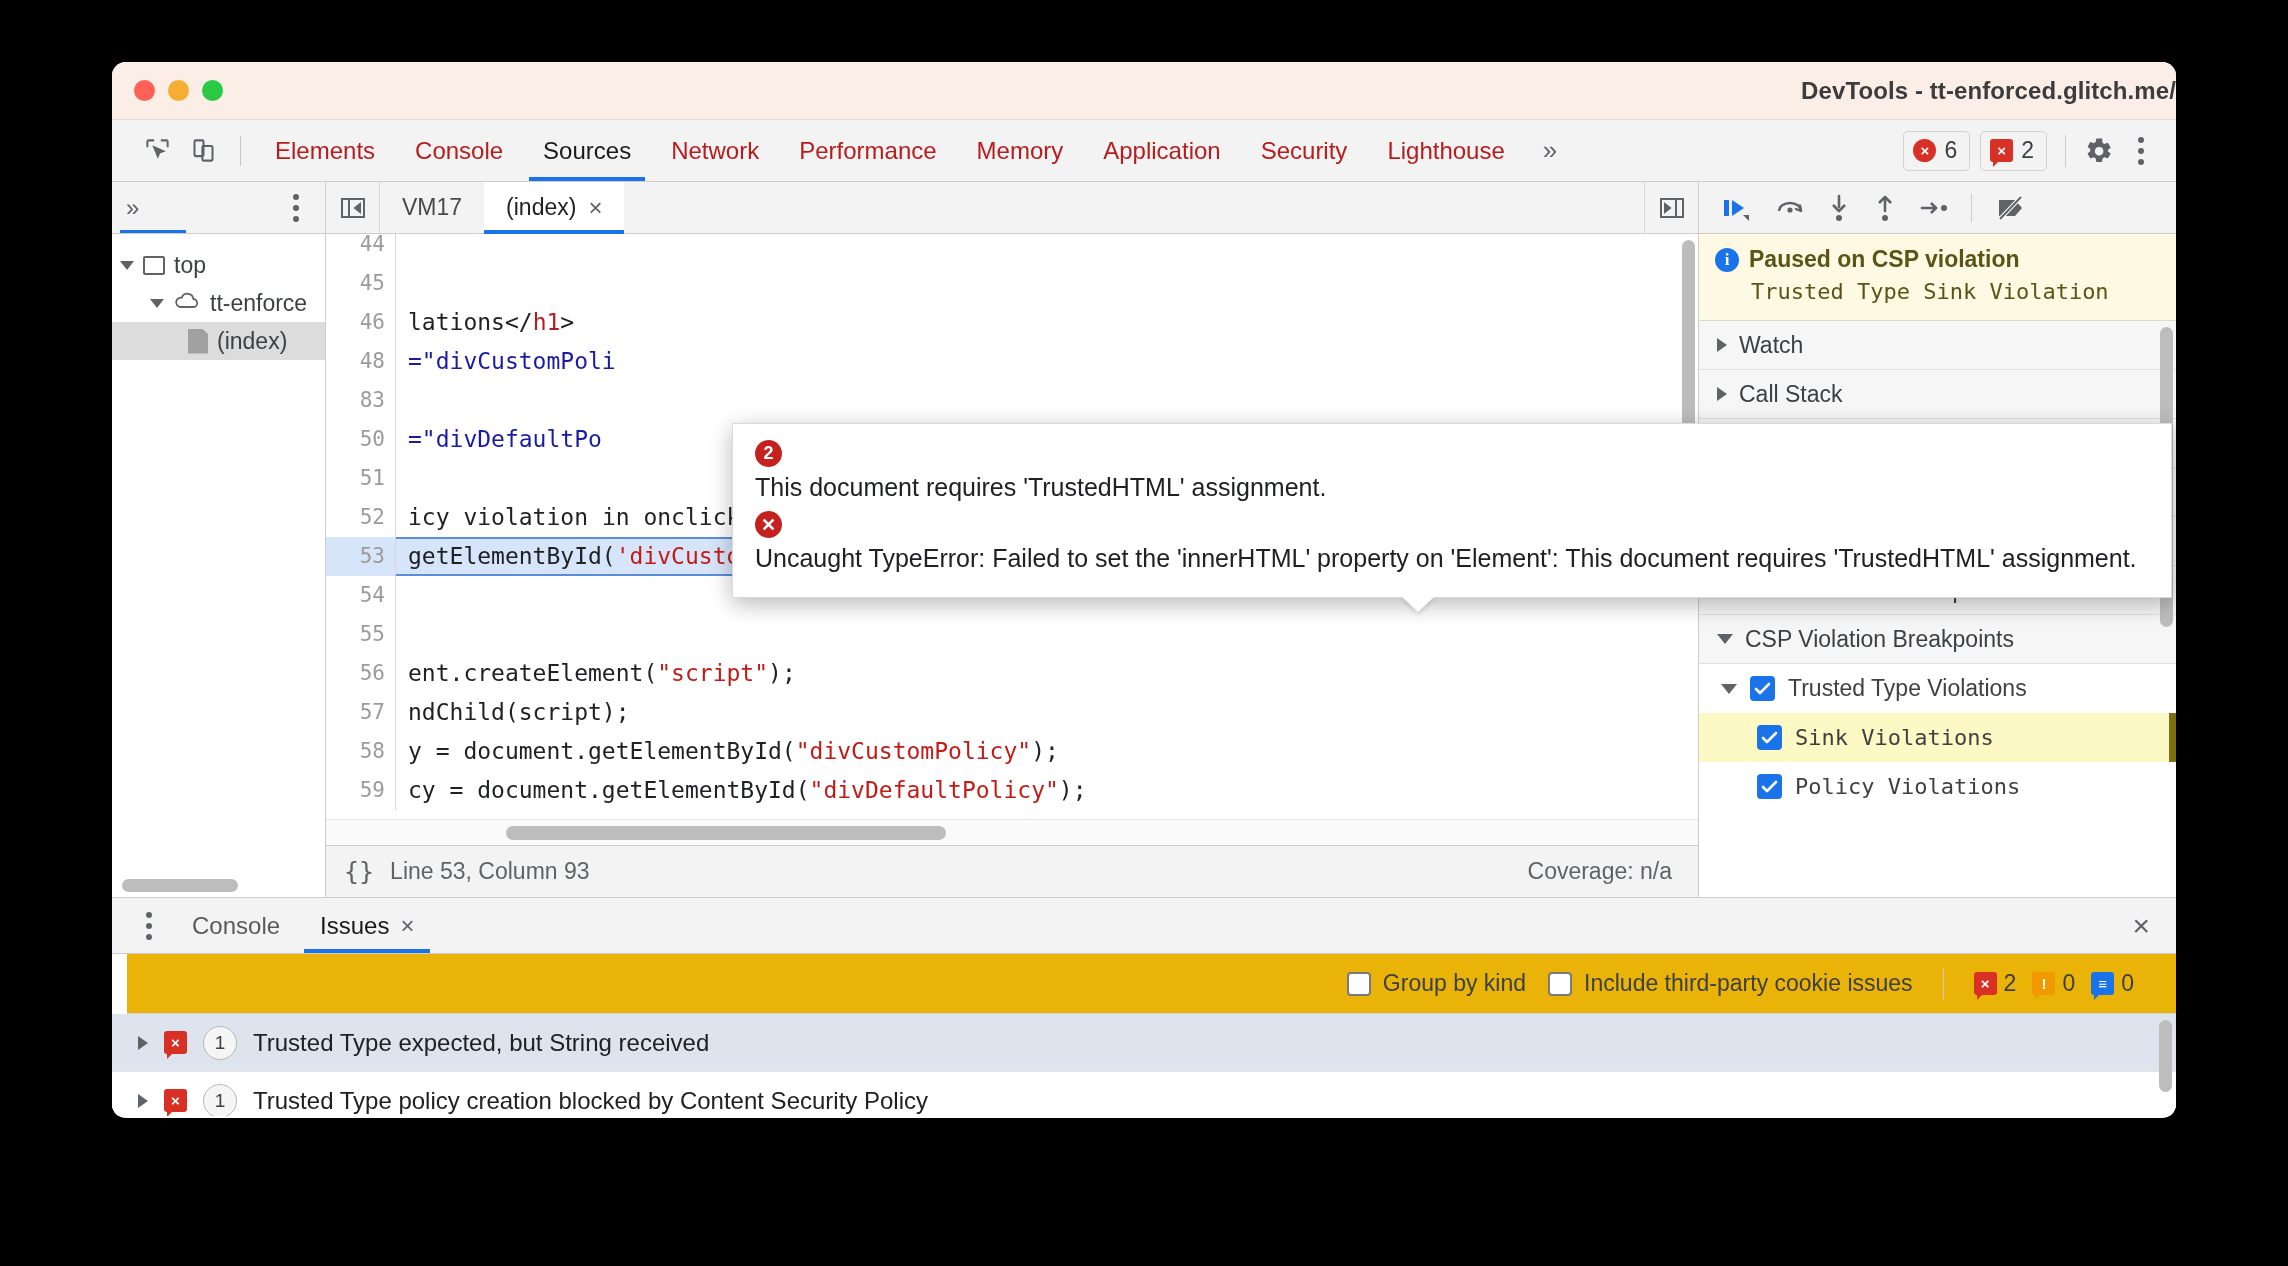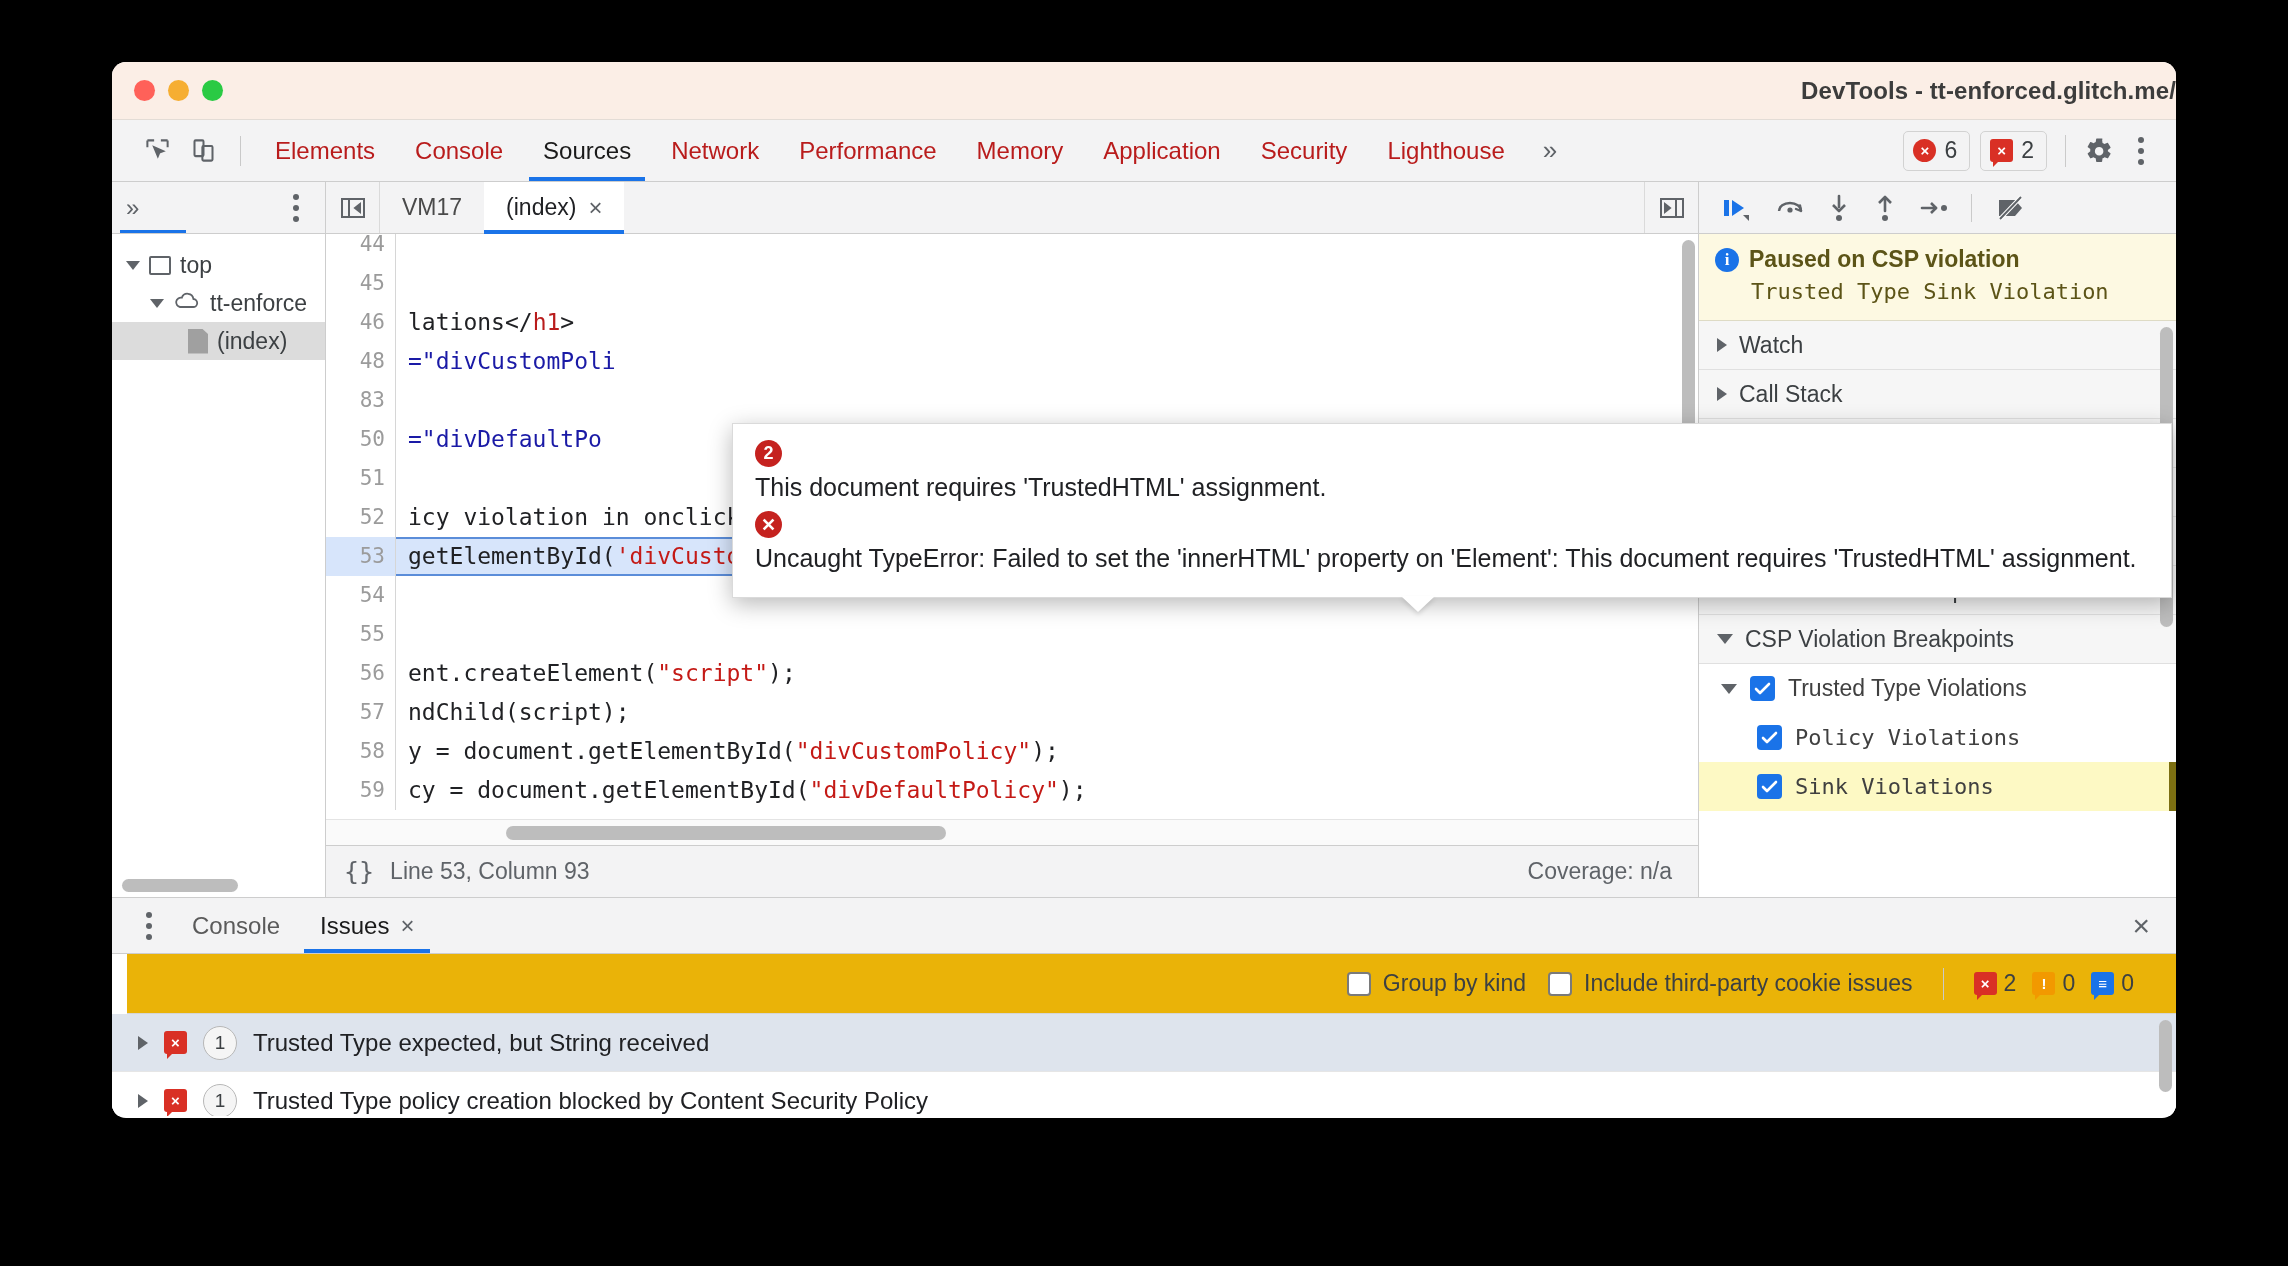--- a/index.html
+++ b/index.html
@@ -136,21 +136,21 @@
     position: relative;
   }
   .nav-toolbar::after {
     content: ""; position: absolute; left: 8px; width: 66px; bottom: 0;
     height: 3px; background: #1a73e8;
   }
   .nav-more { font-size: 24px; color: #5f6368; }
   .nav-tree { flex: 1; padding-top: 12px; font-size: 23px; color: #3c4043; overflow: hidden; position: relative; }
   .tree-row {
     display: flex; align-items: center; gap: 9px;
-    height: 38px; padding-left: 14px; white-space: nowrap;
+    height: 38px; padding-left: 8px; white-space: nowrap;
   }
   .tree-row.indent1 { padding-left: 38px; }
   .tree-row.indent2 { padding-left: 76px; }
   .tree-row.selected { background: #dcdcdc; }
   .caret {
     width: 0; height: 0;
     border-left: 9px solid #5f6368;
     border-top: 6px solid transparent;
     border-bottom: 6px solid transparent;
   }
@@ -681,35 +681,35 @@
 
         <div class="bp-row">
           <span class="sec-caret open"></span>
           <span class="cbox">
             <svg width="17" height="13" viewBox="0 0 17 13" fill="none" stroke="#fff" stroke-width="2.6" stroke-linecap="round" stroke-linejoin="round">
                 <path d="M2 7l4 4 9-9"></path>
               </svg>
           </span>
           <span>Trusted Type Violations</span>
         </div>
+        <div class="bp-row child hl">
+          <span class="cbox">
+            <svg width="17" height="13" viewBox="0 0 17 13" fill="none" stroke="#fff" stroke-width="2.6" stroke-linecap="round" stroke-linejoin="round">
+                <path d="M2 7l4 4 9-9"></path>
+              </svg>
+          </span>
+          <span>Sink Violations</span>
+        </div>
         <div class="bp-row child">
           <span class="cbox">
             <svg width="17" height="13" viewBox="0 0 17 13" fill="none" stroke="#fff" stroke-width="2.6" stroke-linecap="round" stroke-linejoin="round">
                 <path d="M2 7l4 4 9-9"></path>
               </svg>
           </span>
           <span>Policy Violations</span>
-        </div>
-        <div class="bp-row child hl">
-          <span class="cbox">
-            <svg width="17" height="13" viewBox="0 0 17 13" fill="none" stroke="#fff" stroke-width="2.6" stroke-linecap="round" stroke-linejoin="round">
-                <path d="M2 7l4 4 9-9"></path>
-              </svg>
-          </span>
-          <span>Sink Violations</span>
         </div>
 
         <div class="dbg-vscroll"></div>
       </div>
     </div>
   </div>
 
   <div class="drawer">
     <div class="drawer-tabs">
       <div class="drawer-kebab">

